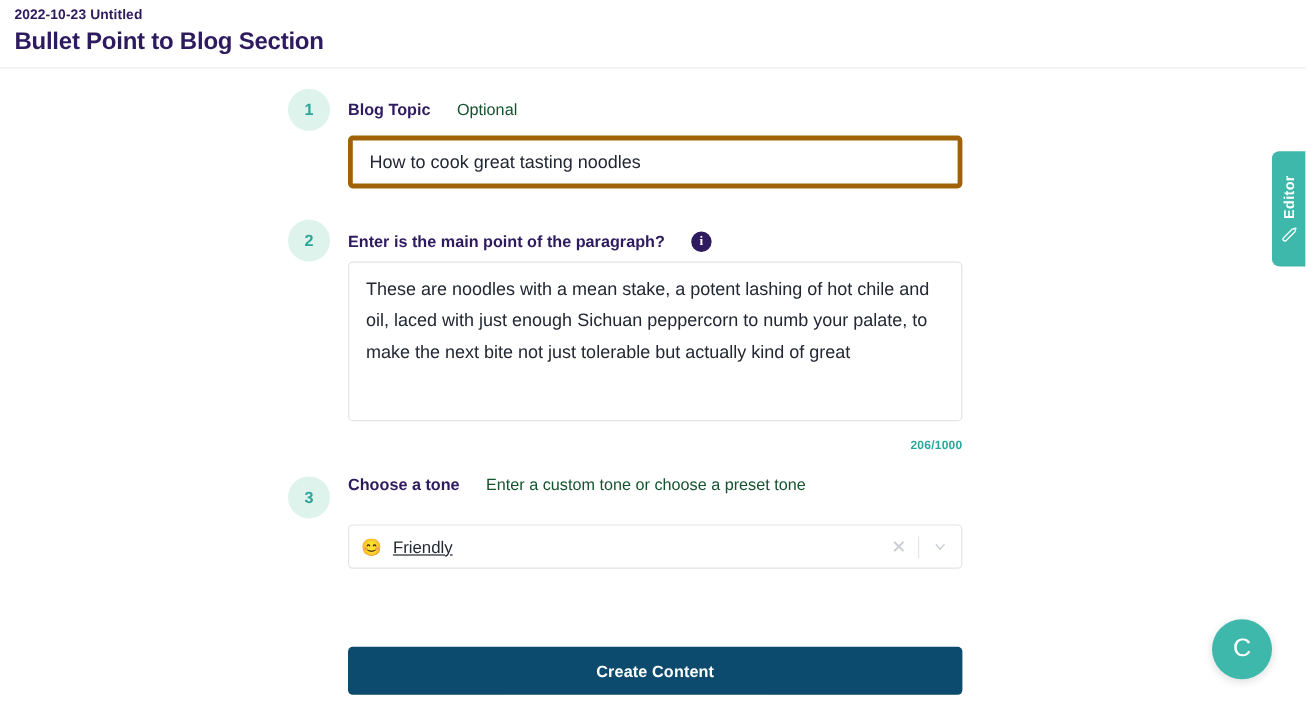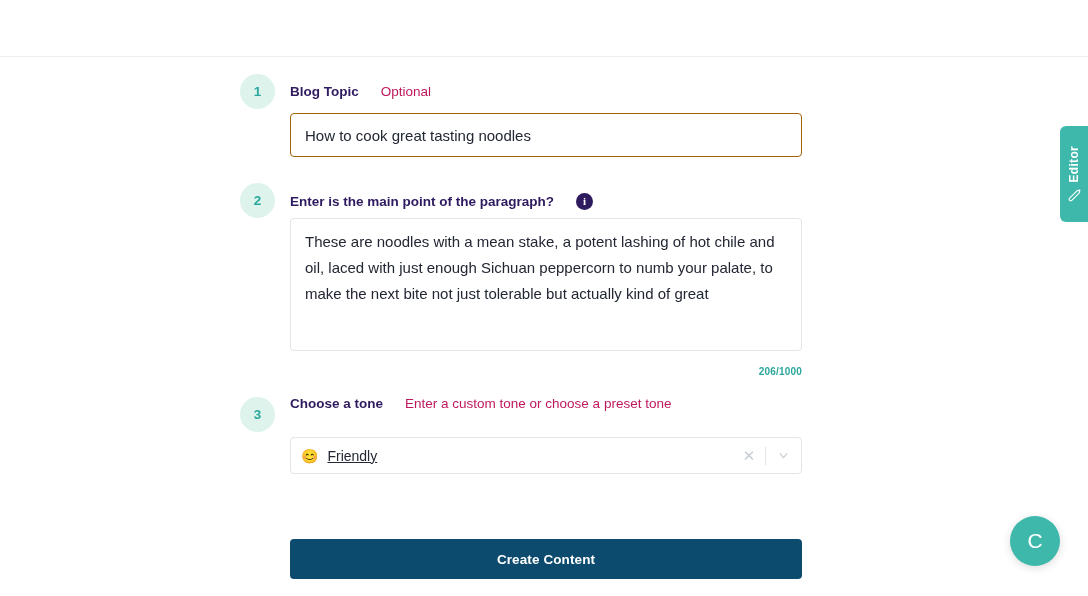--- a/index.html
+++ b/index.html
@@ -125,21 +125,21 @@
   .step-label {
     font-size: 13.5px;
     font-weight: bold;
     color: #2e1a5e;
     white-space: nowrap;
   }
 
   .step-hint {
     font-size: 13.5px;
     font-weight: normal;
-    color: #be185d;
+    color: #14532d;
     white-space: nowrap;
   }
 
   .info-icon {
     width: 17px;
     height: 17px;
     border-radius: 50%;
     background: #2e1a5e;
     color: #ffffff;
     font-size: 11px;
@@ -151,21 +151,21 @@
     cursor: pointer;
     line-height: 1;
   }
 
   
   .text-input {
     position: absolute;
     left: 290px;
     width: 512px;
     height: 44px;
-    border: 1px solid #a16207;
+    border: 4px solid #a16207;
     border-radius: 4px;
     background: #ffffff;
     font-family: "Liberation Sans", sans-serif;
     font-size: 15px;
     color: #222733;
     padding: 0 14px;
     outline: none;
   }
 
   .textarea-box {
@@ -323,20 +323,24 @@
     font-weight: normal;
     cursor: pointer;
     box-shadow: 0 2px 8px rgba(0,0,0,0.14);
     font-family: "Liberation Sans", sans-serif;
   }
 </style>
 </head>
 <body>
 
 <div class="header">
+  <div class="header-left">
+    <div class="doc-meta">2022-10-23 Untitled</div>
+    <div class="doc-title">Bullet Point to Blog Section</div>
+  </div>
 </div>
 
 <div class="form-area">
 
   <div class="step">
     <div class="step-circle" style="top:17px;">1</div>
     <div class="step-label-row" style="top:25px;">
       <span class="step-label">Blog Topic</span>
       <span class="step-hint">Optional</span>
     </div>

